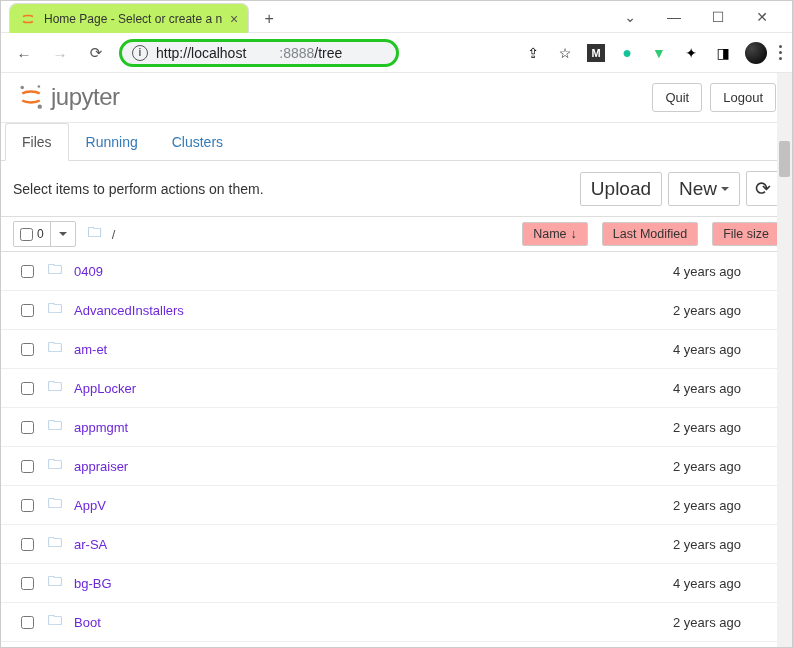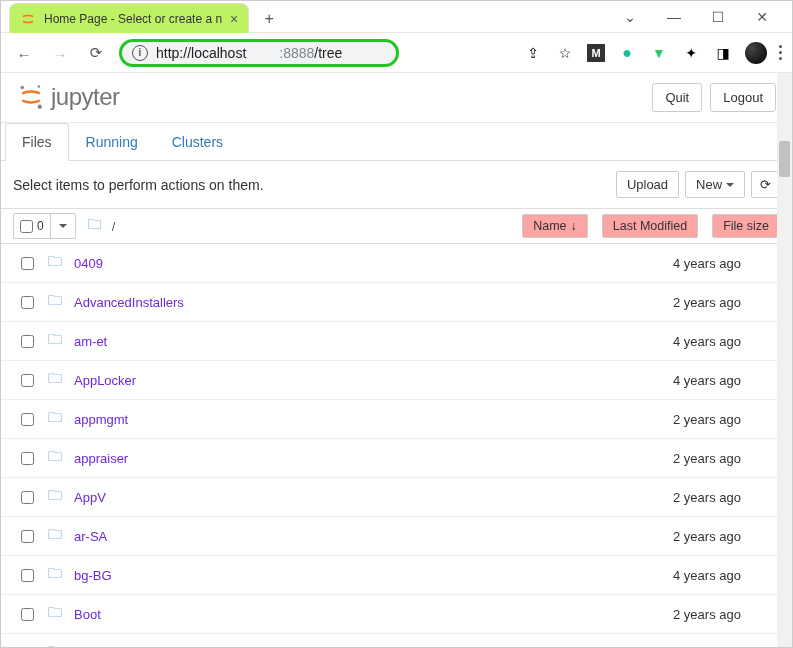--- a/index.html
+++ b/index.html
@@ -39,21 +39,21 @@
 
 
 .jupyter-tabs { display: flex; border-bottom: 1px solid #ddd; padding: 0 0 0 4px; }
 .jupyter-tabs .jtab { padding: 10px 16px; font-size: 14px; color: #337ab7; cursor: pointer; border: 1px solid transparent; border-bottom: none; margin-bottom: -1px; }
 .jupyter-tabs .jtab.active { color: #555; border: 1px solid #ddd; border-bottom: 1px solid #fff; border-radius: 3px 3px 0 0; background: #fff; }
 
 
 .action-row { display: flex; align-items: center; justify-content: space-between; padding: 10px 12px; }
 .action-row .hint { font-size: 14px; color: #333; }
 .action-row .right { display: flex; gap: 6px; align-items: center; }
-.action-row button { background: #fff; border: 1px solid #ccc; border-radius: 2px; padding: 5px 10px; font-size: 13px; color: #333; cursor: pointer; display: flex; align-items: center; gap: 4px; }
+.action-row button { background: #fff; border: 1px solid #ccc; border-radius: 2px; padding: 5px 10px; font-size: 19px; color: #333; cursor: pointer; display: flex; align-items: center; gap: 4px; }
 .action-row .refresh { padding: 5px 8px; }
 
 
 .list-header { display: flex; align-items: center; padding: 4px 12px; border-top: 1px solid #ddd; border-bottom: 1px solid #ddd; background: #fff; gap: 8px; }
 .select-group { display: flex; align-items: center; border: 1px solid #ccc; border-radius: 2px; height: 26px; }
 .select-group .cb-wrap { display: flex; align-items: center; padding: 0 6px; gap: 4px; height: 100%; border-right: 1px solid #ccc; }
 .select-group .cb-wrap input { margin: 0; }
 .select-group .cb-wrap .count { font-size: 12px; color: #333; }
 .select-group .caret-btn { padding: 0 8px; height: 100%; display: flex; align-items: center; }
 .breadcrumb-icon { color: #337ab7; font-size: 14px; margin-left: 4px; }

